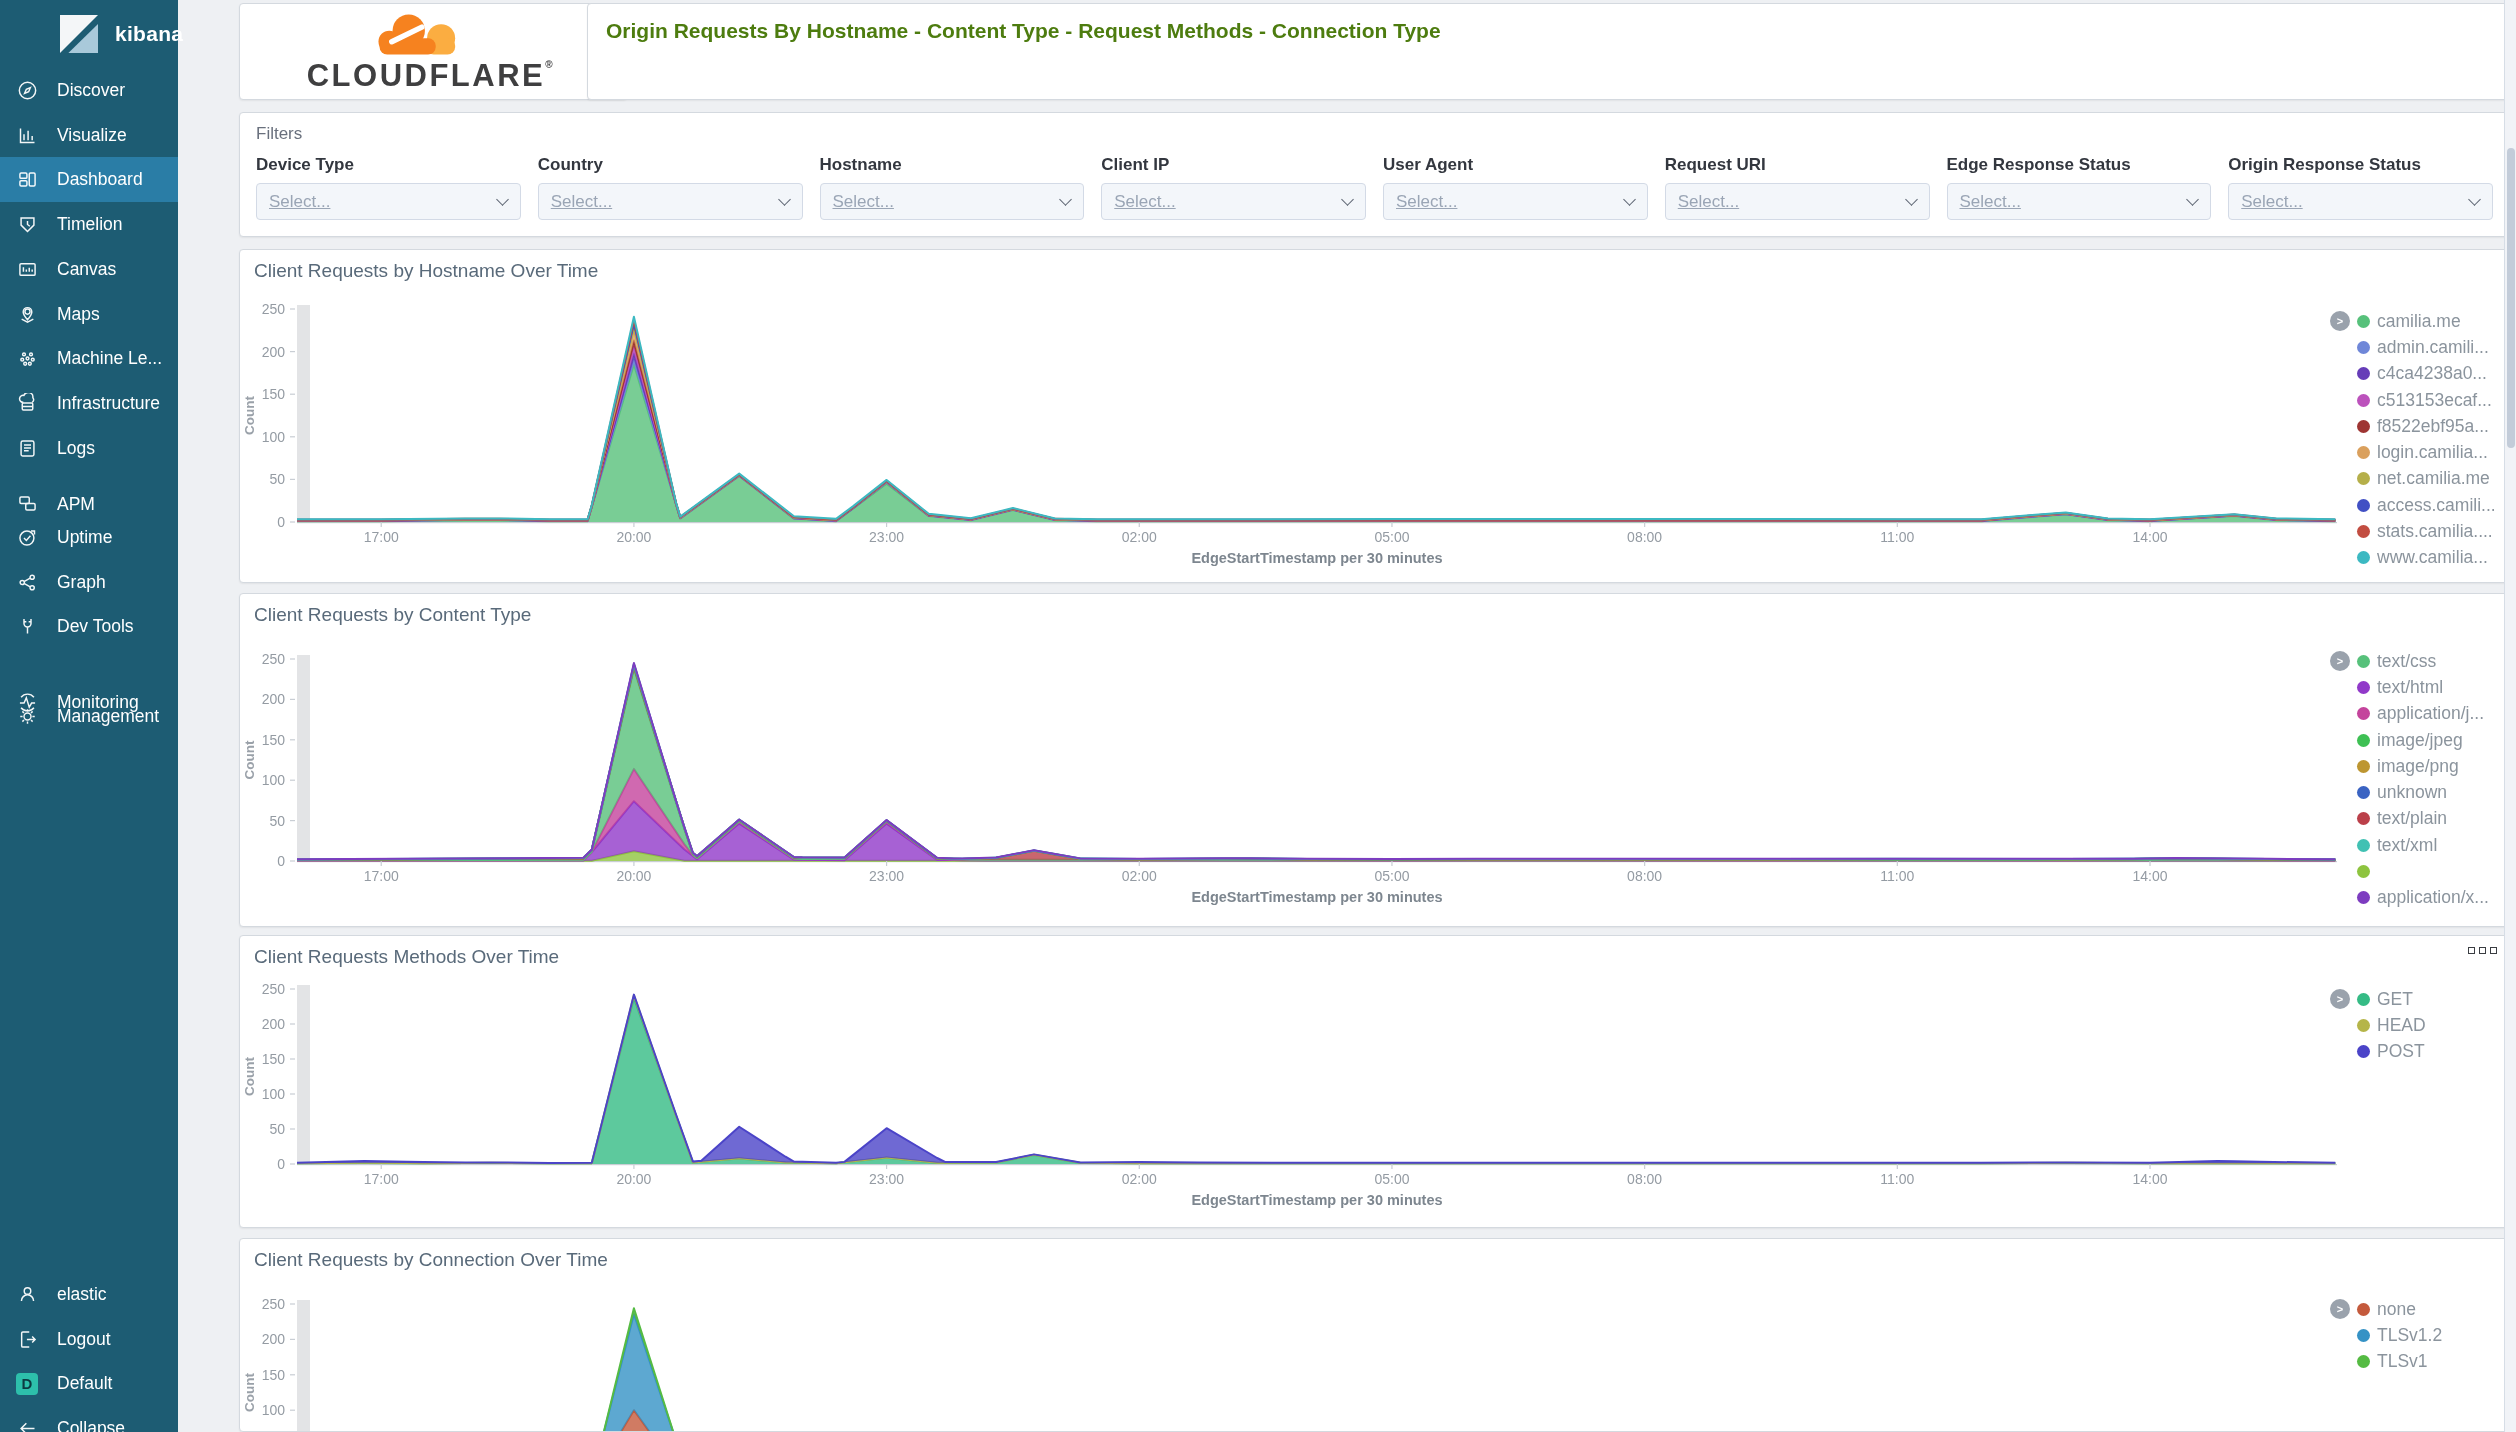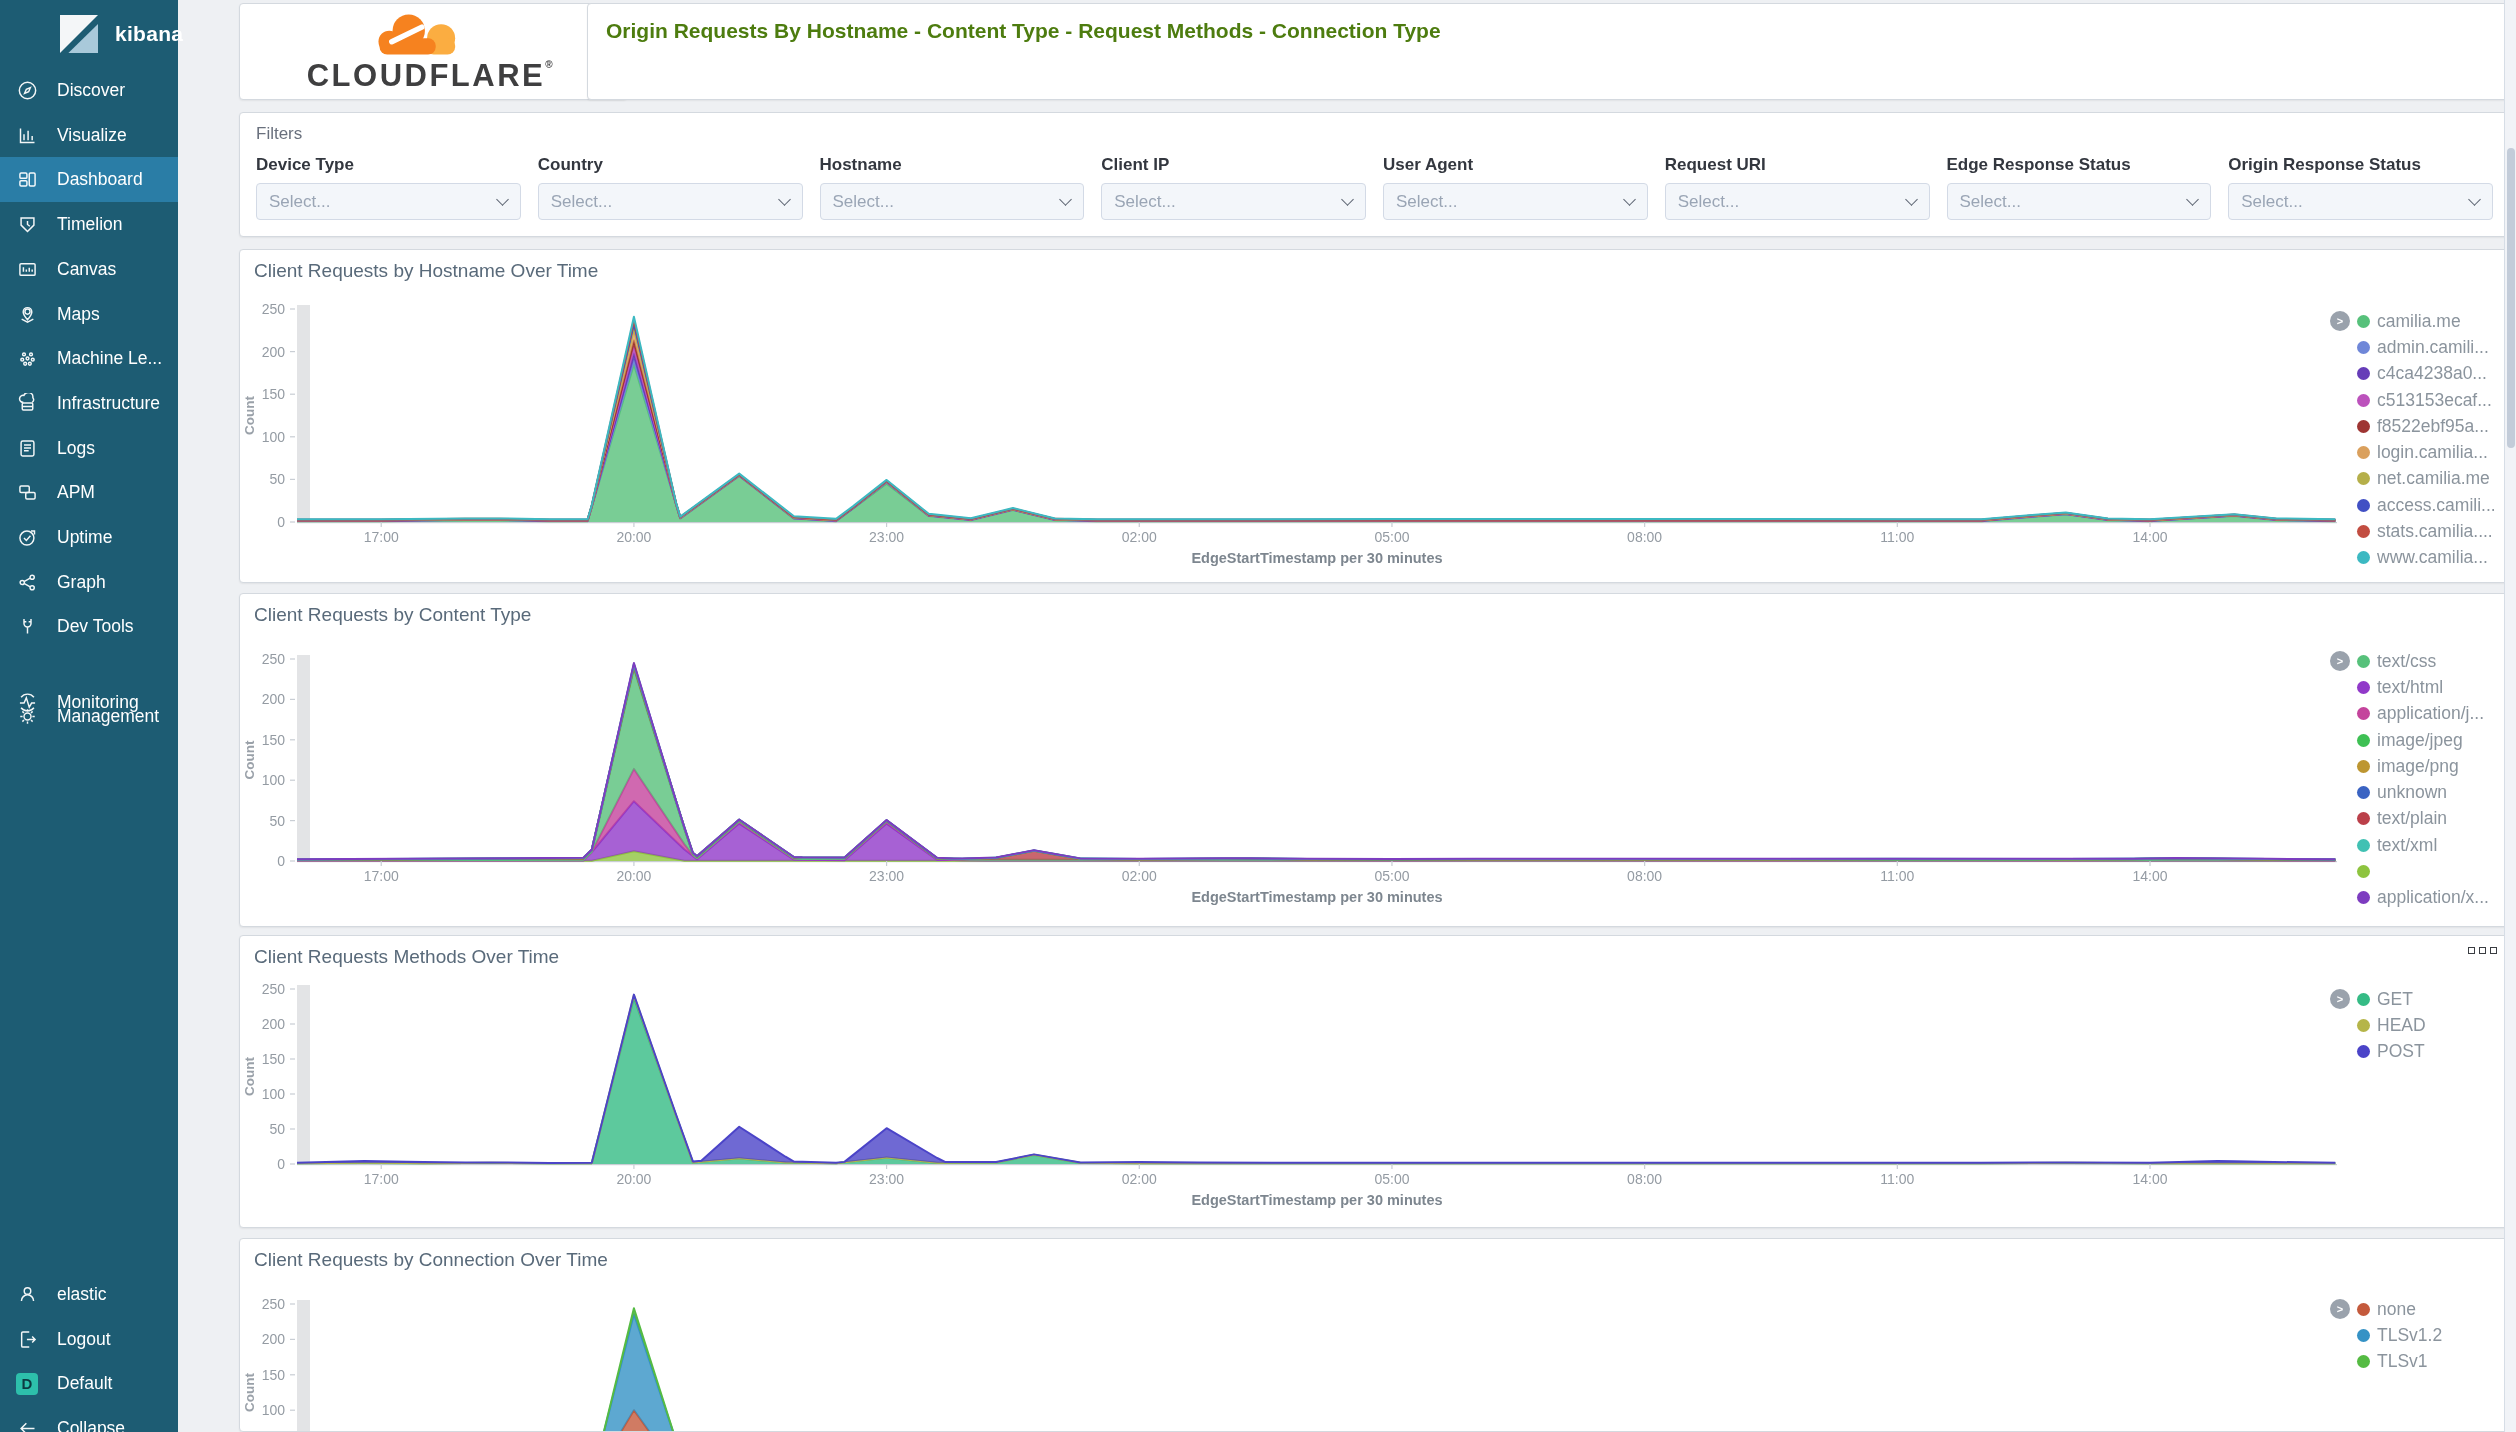--- a/index.html
+++ b/index.html
@@ -39,21 +39,21 @@
   .logo-divider { position:absolute; right:9px; top:10px; bottom:10px; width:2px; background:#c6cbd1; }
   #title-card h1 { font-size:21px; font-weight:700; color:#4d7c0f; padding:15px 18px; }
 
   
   #filters-card { left:239px; top:112px; width:2271px; height:125px; padding:11px 16px; }
   .filters-label { color:#69707d; font-size:17px; }
   #filters-row { display:grid; grid-template-columns:repeat(8,1fr); gap:17px; margin-top:11px; }
   .f-label { font-size:17px; font-weight:700; color:#33373f; margin-bottom:8px; }
   .f-select { position:relative; height:37px; background:#f3f6fa; border:1px solid #d3dae6; border-radius:4px;
               display:flex; align-items:center; padding:0 30px 0 12px; cursor:pointer; }
-  .f-select .ph { color:#9aa5b5; font-size:17px; }
+  .f-select .ph { color:#9aa5b5; font-size:17px;text-decoration:underline; }
   .f-caret { position:absolute; right:13px; top:13px; width:9px; height:9px;
              border-right:1.6px solid #5a6270; border-bottom:1.6px solid #5a6270;
              transform:rotate(45deg); margin-top:-2px; }
 
   
   .panel { overflow:hidden; }
   #panel-0 { left:239px; top:249px;  width:2271px; height:334px; }
   #panel-1 { left:239px; top:593px;  width:2271px; height:334px; }
   #panel-2 { left:239px; top:935px;  width:2271px; height:293px; }
   #panel-3 { left:239px; top:1238px; width:2271px; height:194px; }
@@ -173,21 +173,21 @@
         </div>
         <div class="sb-item" style="top: 425.6px;">
           <span class="sb-ic">
             <svg viewBox="0 0 18 18">
               <path d="M5 2.5h8a1.5 1.5 0 0 1 1.5 1.5v10a1.5 1.5 0 0 1-1.5 1.5H5A1.5 1.5 0 0 1 3.5 14V4A1.5 1.5 0 0 1 5 2.5z"></path>
               <path d="M6 6h6M6 8.5h6M6 11h4"></path>
             </svg>
           </span>
           <span class="sb-label">Logs</span>
         </div>
-        <div class="sb-item" style="top: 470.3px;">
+        <div class="sb-item" style="top: 470.3px; align-items: flex-end;">
           <span class="sb-ic">
             <svg viewBox="0 0 18 18">
               <rect x="2.5" y="3.5" width="8" height="5.5" rx="1"></rect>
               <rect x="7.5" y="9" width="8" height="5.5" rx="1"></rect>
             </svg>
           </span>
           <span class="sb-label">APM</span>
         </div>
         <div class="sb-item" style="top: 515px;">
           <span class="sb-ic">

